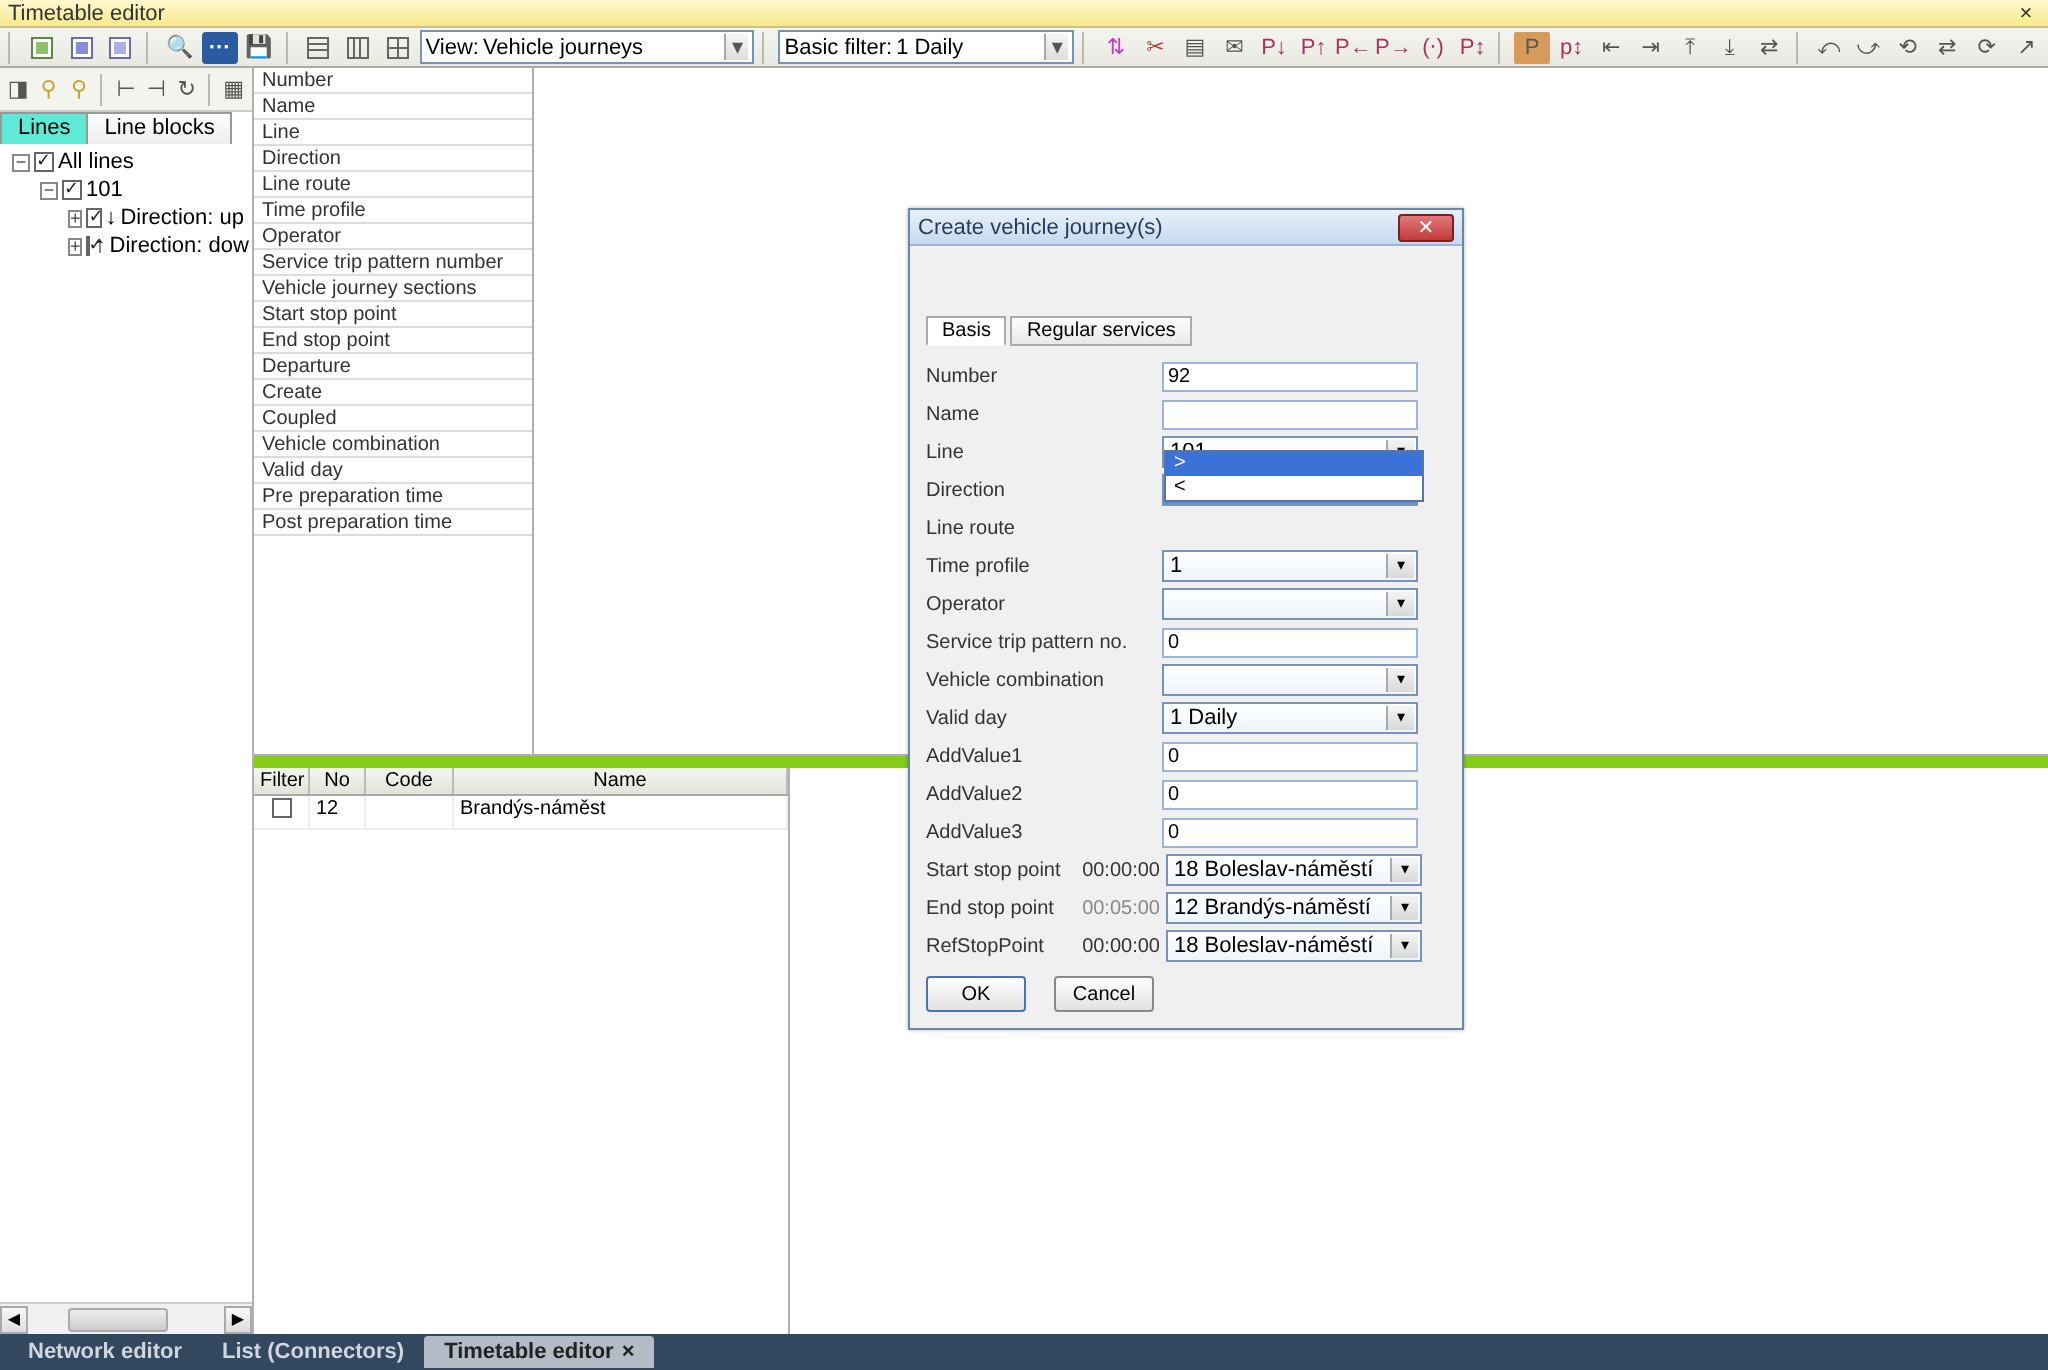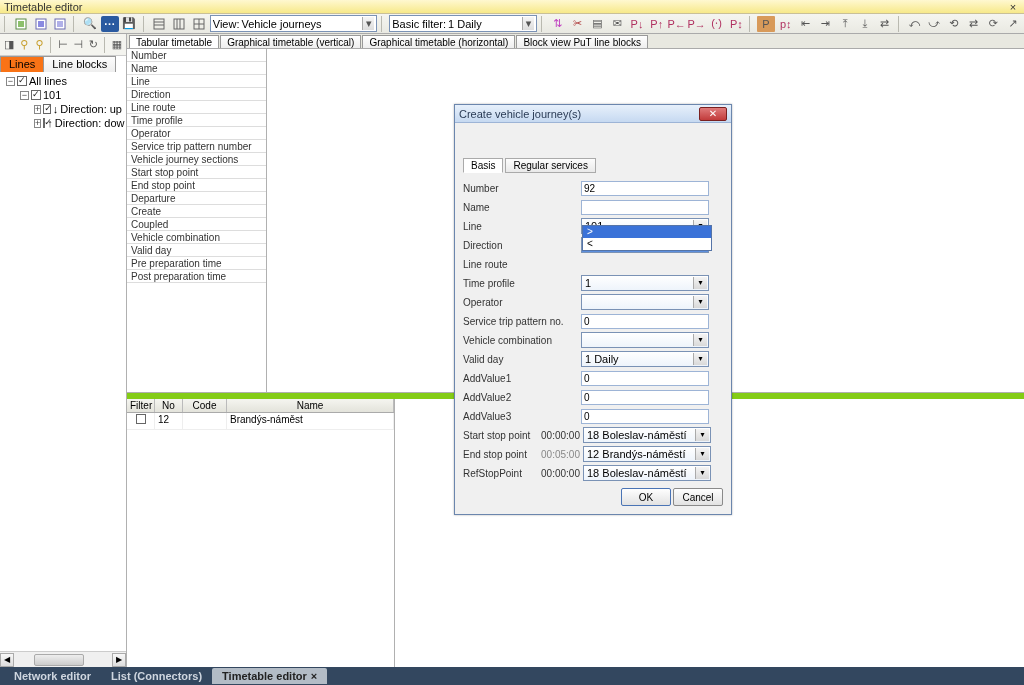--- a/index.html
+++ b/index.html
@@ -18,21 +18,21 @@
   .tcombo .lbl { padding-right:2px; }
   .tcombo .val { min-width:60px;}
   .tcombo .dd { width:12px; text-align:center; color:#555; background:linear-gradient(#f5f5f5,#ddd); border-left:1px solid #aaa;}
   
   
   .row2 { display:flex; height:auto; }
   .leftpane { width:127px; border-right:1px solid #b0b0b0; display:flex; flex-direction:column;}
   .lp-tools { height:22px; border-bottom:1px solid #ccc; display:flex; align-items:center; gap:1px; padding:2px; background:#f4f4ef;}
   .lp-tabs { height:16px; display:flex;}
   .lp-tab { padding:1px 8px; border:1px solid #999; border-bottom:none; background:linear-gradient(#fdfdfd,#eee); margin-right:-1px;}
-  .lp-tab.active { background:#f97316; position:relative; z-index:1;}
+  .lp-tab.active { background:#5eead4; position:relative; z-index:1;}
   .lp-tree { flex:1; padding:2px 4px; overflow:auto; background:#fff;}
   .tree-row { display:flex; align-items:center; gap:2px; height:14px; white-space:nowrap;}
   .tree-chk { width:10px; height:10px; border:1px solid #666; display:inline-block; position:relative;}
   .tree-chk::after { content:"✓"; font-size:9px; position:absolute; top:-2px; left:0; color:#222;}
   .tree-box { width:9px; height:9px; border:1px solid #888; display:inline-flex; align-items:center; justify-content:center; font-size:9px; line-height:7px; color:#444; background:#fff;}
   .lp-scroll { height:16px; background:#f0f0f0; border-top:1px solid #ccc; display:flex; align-items:center;}
   .lp-scroll .thumb { width:50px; height:12px; background:linear-gradient(#eee,#ccc); border:1px solid #aaa; margin-left:20px; border-radius:2px;}
   .lp-scroll .arrow { width:14px; height:14px; border:1px solid #aaa; background:linear-gradient(#f8f8f8,#ddd); display:flex; align-items:center; justify-content:center; font-size:8px;}
   
   
@@ -75,21 +75,21 @@
   .dlg-tab { padding:1px 7px; border:1px solid #aaa; background:linear-gradient(#fdfdfd,#e9e9e9); font-size:10px;}
   .dlg-tab.active { background:#fff; border-bottom-color:#fff;}
   .frow { display:flex; align-items:center; height:18px; margin-bottom:1px;}
   .flab { width:118px; font-size:10px; color:#333;}
   .fval { flex:1;}
   .inp { width:128px; height:15px; border:1px solid #9db4d6; background:#fff; padding:0 2px; font-size:10px;}
   .sel { width:128px; height:16px; border:1px solid #7a92b5; background:linear-gradient(#fff,#eef4fb); display:flex; align-items:center; padding:0 3px; font-size:10px; position:relative;}
   .sel .dd { position:absolute; right:1px; top:1px; width:14px; height:12px; background:linear-gradient(#f4f4f4,#d9d9d9); border-left:1px solid #aaa; text-align:center; font-size:8px; line-height:12px;}
   .tm { width:50px; font-size:10px; text-align:right; padding-right:3px; color:#333;}
   .tm.dis { color:#888;}
-  .dlg-btns { display:flex; justify-content:flex-end; gap:2px; margin-top:6px;}
+  .dlg-btns { display:flex; justify-content:flex-start; gap:14px; margin-top:6px;}
   .dbtn { width:50px; height:18px; border:1px solid #8a8a8a; background:linear-gradient(#fefefe,#e2e2e2); border-radius:2px; font-size:10px; display:flex; align-items:center; justify-content:center;}
   .dbtn.primary { border-color:#4a74b5;}
   
   
   .ddopen { position:absolute; left:582px; top:225px; width:130px; border:1px solid #5574a7; background:#fff; z-index:50;}
   .ddopt { padding:0 4px; height:12px; font-size:10px; line-height:12px;}
   .ddopt.hl { background:#3a72d8; color:#fff;}
   
   
   svg { display:block;}
@@ -231,26 +231,20 @@
     </div>
     <div class="lp-scroll">
       <div class="arrow">◀</div>
       <div class="thumb"></div>
       <div style="flex:1;"></div>
       <div class="arrow">▶</div>
     </div>
   </div>
 
   <div class="mainpane">
-    <div class="mp-tabs">
-      <div class="mp-tab active">Tabular timetable</div>
-      <div class="mp-tab">Graphical timetable (vertical)</div>
-      <div class="mp-tab">Graphical timetable (horizontal)</div>
-      <div class="mp-tab">Block view PuT line blocks</div>
-    </div>
     <div class="mp-content">
       <div class="mp-row1">
         <div class="mp-proplist">
           <div class="proplist-inner" id="proplist">
               <div class="prop-item">Number</div>
               <div class="prop-item">Name</div>
               <div class="prop-item">Line</div>
               <div class="prop-item">Direction</div>
               <div class="prop-item">Line route</div>
               <div class="prop-item">Time profile</div>

